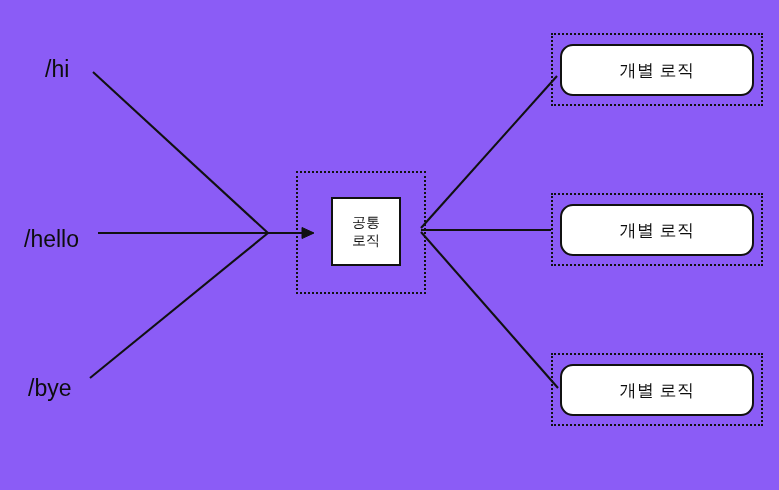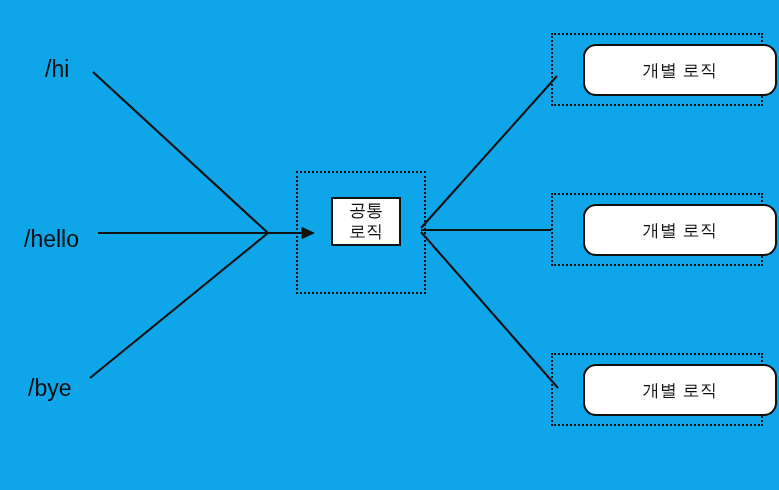--- a/index.html
+++ b/index.html
@@ -7,21 +7,21 @@
     padding: 0;
     background: #ffffff;
   }
   body {
     font-family: "Liberation Sans", "DejaVu Sans", sans-serif;
   }
   #canvas {
     position: relative;
     width: 779px;
     height: 490px;
-    background: #0ea5e9;
+    background: #8b5cf6;
     overflow: hidden;
   }
   #wires {
     position: absolute;
     left: 0;
     top: 0;
     width: 779px;
     height: 490px;
     pointer-events: none;
   }
@@ -48,29 +48,29 @@
     left: 296px;
     top: 171px;
     width: 130px;
     height: 123px;
   }
   .center-node {
     position: absolute;
     left: 331px;
     top: 197px;
     width: 70px;
-    height: 49px;
+    height: 69px;
     border: 2px solid #111111;
     box-sizing: border-box;
     background: #ffffff;
     display: flex;
     flex-direction: column;
     align-items: center;
     justify-content: center;
-    font-size: 17px;
+    font-size: 14px;
     line-height: 1.22;
     color: #0d0d0d;
     font-weight: 500;
   }
   .center-node span { display: block; text-align: center; }
 
   
   #right-group-0 { left: 551px; top: 33px;  width: 212px; height: 73px; }
   #right-group-1 { left: 551px; top: 193px; width: 212px; height: 73px; }
   #right-group-2 { left: 551px; top: 353px; width: 212px; height: 73px; }
@@ -83,21 +83,20 @@
     border-radius: 13px;
     box-sizing: border-box;
     background: #ffffff;
     display: flex;
     align-items: center;
     justify-content: center;
     font-size: 17px;
     color: #0d0d0d;
     font-weight: 500;
     letter-spacing: 0.5px;
-    margin-left: 23px;
   }
   #right-node-0 { left: 560px; top: 44px; }
   #right-node-1 { left: 560px; top: 204px; }
   #right-node-2 { left: 560px; top: 364px; }
 </style>
 </head>
 <body>
 
 <div id="canvas">
 

